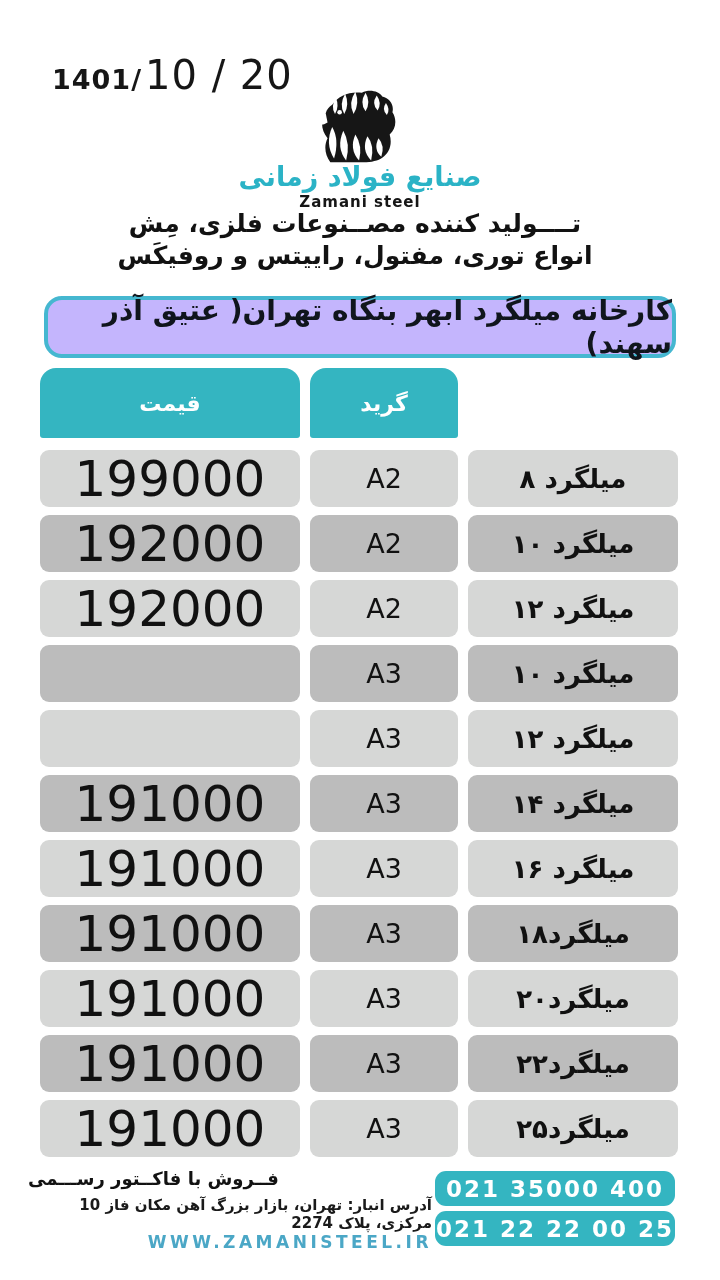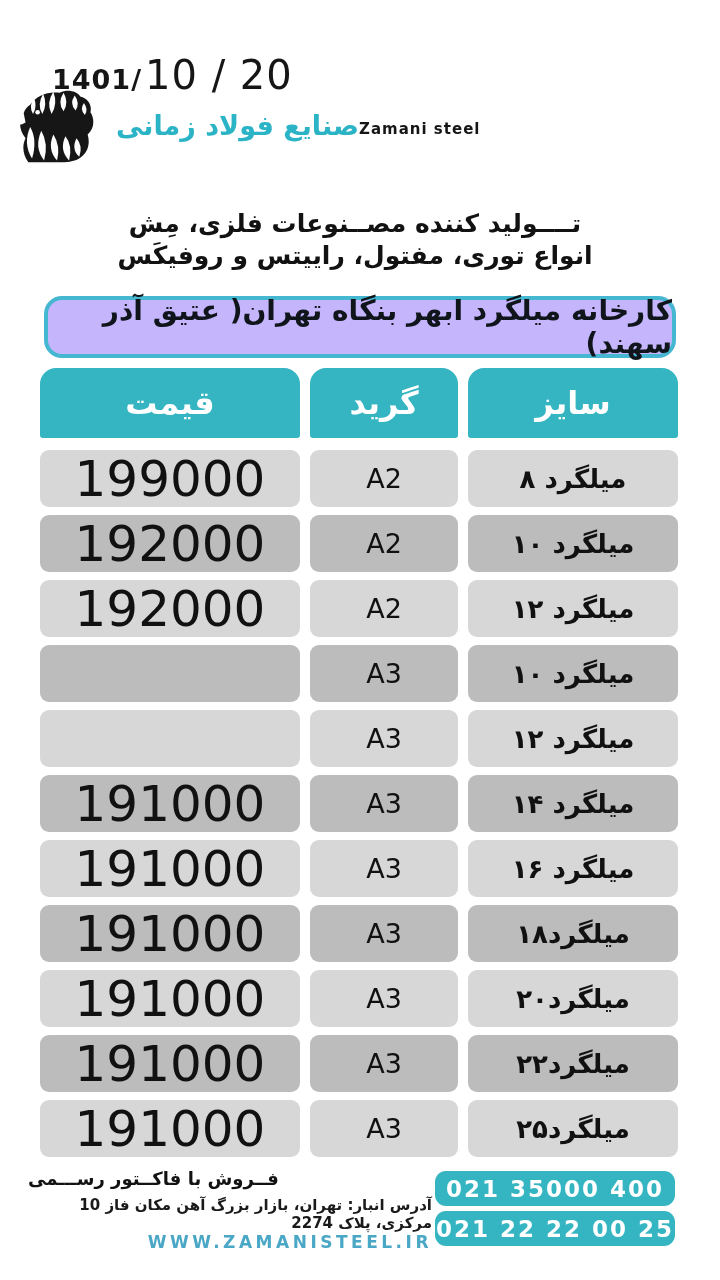--- a/index.html
+++ b/index.html
@@ -8,40 +8,40 @@
     font-family:"DejaVu Sans", sans-serif;color:#161616;
   }
   .page{position:relative;width:720px;height:1280px;overflow:hidden;background:#fff;}
 
   
   .date{position:absolute;left:52px;top:52px;display:flex;align-items:baseline;direction:ltr;}
   .date .y{font-weight:700;font-size:27px;letter-spacing:1px;}
   .date .d{font-weight:400;font-size:40px;margin-left:3px;letter-spacing:1px;}
 
   
-  .logo{position:absolute;left:0;right:0;top:90px;display:flex;flex-direction:row;align-items:center;}
+  .logo{position:absolute;left:0;right:0;top:90px;display:flex;flex-direction:column;align-items:center;}
   .logo svg{display:block;}
   .brand-fa{color:#2bb3c6;font-weight:700;font-size:27px;line-height:30px;margin-top:-4px;direction:rtl;}
   .brand-en{color:#161616;font-weight:700;font-size:15px;letter-spacing:1px;margin-top:1px;}
 
   
   .tagline{position:absolute;left:0;right:10px;top:208px;text-align:center;direction:rtl;
     font-weight:700;font-size:25px;line-height:32px;color:#121212;}
 
   
   .banner{position:absolute;left:44px;right:44px;top:296px;height:54px;
     border:4px solid #45b7d0;border-radius:18px;background:#c4b5fd;
     display:flex;align-items:center;justify-content:center;
     direction:rtl;font-weight:700;font-size:28px;color:#10151c;}
 
   
   .thead,.row{display:grid;grid-template-columns:260px 148px 210px;column-gap:10px;}
   .thead{position:absolute;left:40px;top:368px;}
   .th{height:70px;background:#34b5c1;border-radius:16px 16px 3px 3px;
-    color:#fff;font-weight:700;font-size:32px;display:flex;align-items:center;justify-content:center;direction:rtl;}
+    color:#fff;font-weight:700;font-size:22px;display:flex;align-items:center;justify-content:center;direction:rtl;}
   .tbody{position:absolute;left:40px;top:450px;display:flex;flex-direction:column;row-gap:8px;}
   .cell{height:57px;border-radius:9px;display:flex;align-items:center;justify-content:center;}
   .row:nth-child(odd)  .cell{background:#d6d7d6;}
   .row:nth-child(even) .cell{background:#bcbcbc;}
   .cell.price{font-size:50px;font-weight:400;color:#111;letter-spacing:0;}
   .cell.grade{font-size:27px;font-weight:400;color:#111;}
   .cell.size{font-size:26px;font-weight:700;color:#111;direction:rtl;}
 
   
   .footer-left{position:absolute;left:28px;top:1168px;width:404px;direction:rtl;text-align:left;}
@@ -90,21 +90,20 @@
   <div class="tagline">
     <div>تــــولید کننده مصــنوعات فلزی، مِش</div>
     <div>انواع توری، مفتول، راییتس و روفیکَس</div>
   </div>
 
   <div class="banner">کارخانه میلگرد ابهر بنگاه تهران( عتیق آذر سهند)</div>
 
   <div class="thead">
     <div class="th">قیمت</div>
     <div class="th">گرید</div>
-    <div class="th">سایز</div>
   </div>
 
   <div class="tbody">
       <div class="row">
         <div class="cell price">199000</div>
         <div class="cell grade">A2</div>
         <div class="cell size">میلگرد ۸</div>
       </div>
       <div class="row">
         <div class="cell price">192000</div>

